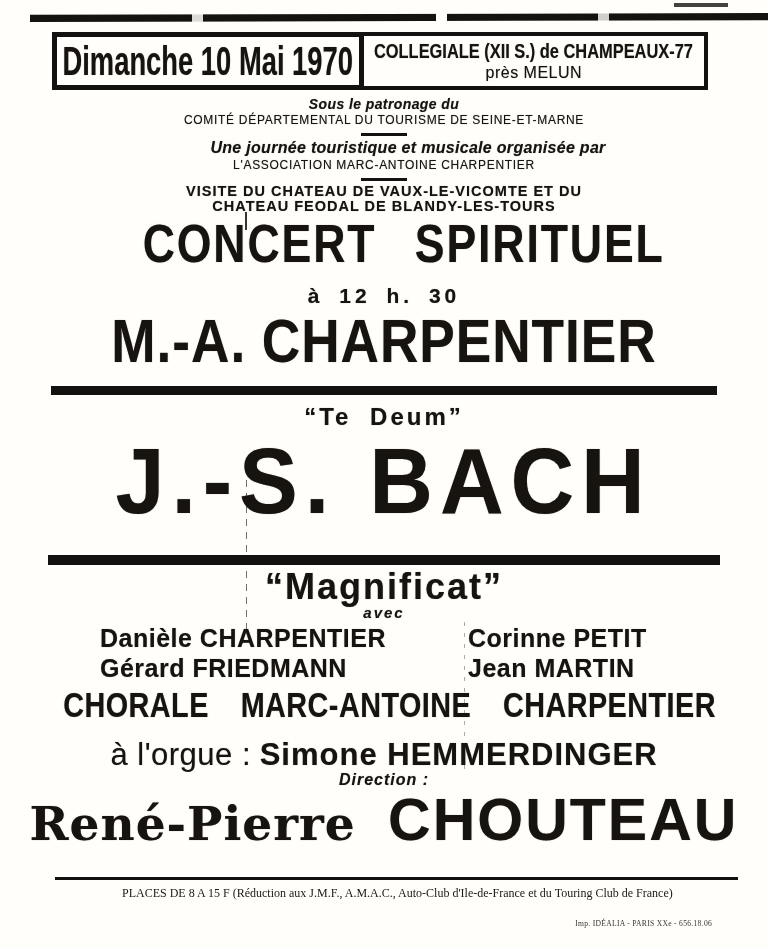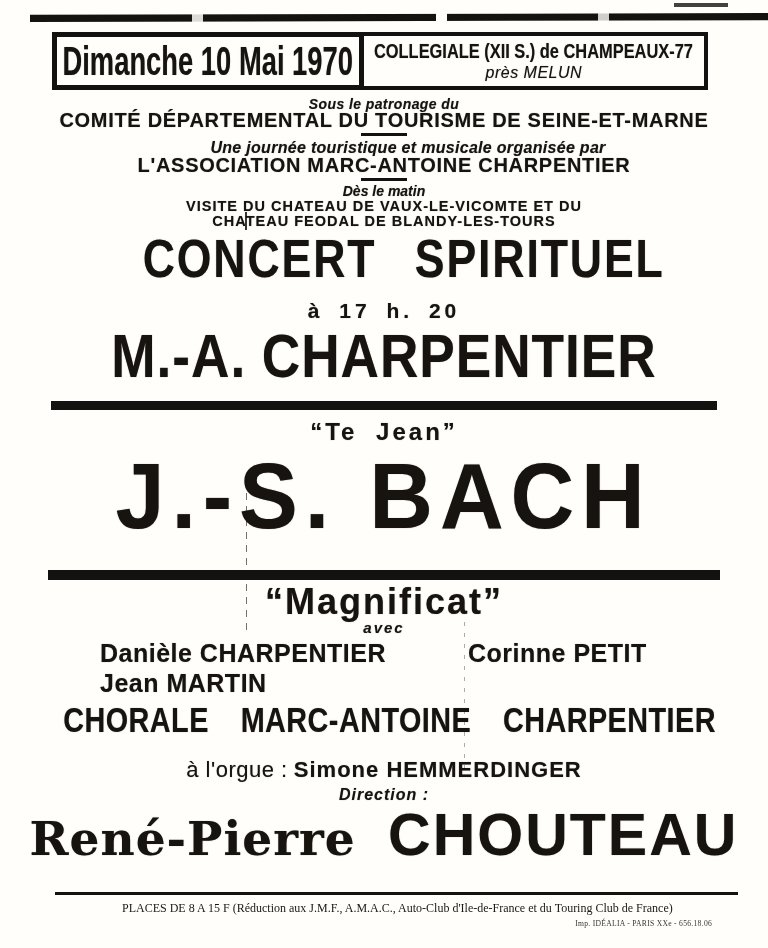--- a/index.html
+++ b/index.html
@@ -33,25 +33,25 @@
     width:47.5%;box-sizing:border-box;border:5px solid #141210;
     display:flex;align-items:center;justify-content:center;overflow:hidden;
   }
   .date-text{font-size:38px;font-weight:bold;white-space:nowrap;
     display:inline-block;transform:scale(.72,1.08);letter-spacing:0;}
   .venue-box{
     flex:1;box-sizing:border-box;border:4px solid #141210;border-left:none;
     display:flex;flex-direction:column;align-items:center;justify-content:center;overflow:hidden;
   }
   .venue-l1{font-size:20px;font-weight:bold;white-space:nowrap;display:inline-block;transform:scale(.82,1);}
-  .venue-l2{font-size:16px;letter-spacing:.5px;margin-top:1px;font-style:italic;}
+  .venue-l2{font-size:16px;letter-spacing:.5px;margin-top:1px;}
 
   .c{text-align:center;}
   .kicker{font-style:italic;font-weight:bold;font-size:14px;letter-spacing:.4px;line-height:15px;}
-  .caps-s{font-weight:bold;font-size:20px;letter-spacing:.7px;line-height:17px;}
+  .caps-s{font-weight:normal;font-size:12px;letter-spacing:.7px;line-height:17px;}
   .hr-short{width:46px;height:3px;background:#141210;margin:4px auto 3px auto;}
 
   .sec-patronage{margin-top:7px;}
   .org-intro{font-style:italic;font-weight:bold;font-size:16px;letter-spacing:.3px;line-height:18px;padding-left:48px;}
   .morning-intro{font-style:italic;font-weight:bold;font-size:14px;line-height:15px;}
   .morning-line{font-weight:bold;font-size:14.5px;letter-spacing:1px;line-height:15px;}
 
   .concert-title{margin-top:7px;line-height:46px;padding-left:40px;}
   .concert-title span{display:inline-block;font-size:48px;font-weight:bold;
     letter-spacing:2px;word-spacing:26px;transform:scale(.93,1.12);white-space:nowrap;}
@@ -74,21 +74,21 @@
   .soloist-row{display:flex;font-weight:bold;font-size:25px;line-height:30px;letter-spacing:.5px;}
   .soloist-row .sl{width:368px;}
 
   .ensembles{margin-top:4px;padding-left:12px;}
   .ens{line-height:36px;}
   .ens span{display:inline-block;font-size:32px;font-weight:bold;letter-spacing:.5px;
     transform:scale(.9,1.12);white-space:nowrap;}
   .ens.e1 span{word-spacing:26px;}
   .ens.e2 span{word-spacing:8px;}
 
-  .organ{margin-top:12px;font-size:22px;line-height:28px;}
+  .organ{margin-top:12px;font-size:31px;line-height:28px;}
   .organ .olabel{font-weight:normal;letter-spacing:.5px;}
   .organ .oname{font-weight:bold;letter-spacing:1px;}
   .direction{margin-top:3px;font-weight:bold;font-style:italic;font-size:16px;letter-spacing:1px;line-height:16px;}
 
   .director{margin-top:0;line-height:64px;white-space:nowrap;}
   .director .first{font-family:"DejaVu Serif",serif;font-weight:bold;font-size:47px;letter-spacing:1px;}
   .director .last{font-weight:bold;font-size:59px;letter-spacing:2px;margin-left:28px;}
 
   .bottom-rule{height:3px;background:#141210;margin:10px 30px 0 55px;}
 
@@ -132,49 +132,49 @@
   </div>
   <div class="hr-short"></div>
 
   <div class="c">
     <div class="org-intro">Une journée touristique et musicale organisée par</div>
     <div class="caps-s">L'ASSOCIATION MARC-ANTOINE CHARPENTIER</div>
   </div>
   <div class="hr-short"></div>
 
   <div class="c">
-    <div class="morning-intro">Dès le matin</div>
     <div class="morning-line">VISITE DU CHATEAU DE VAUX-LE-VICOMTE ET DU</div>
     <div class="morning-line">CHATEAU FEODAL DE BLANDY-LES-TOURS</div>
   </div>
 
   <div class="c concert-title">
     <span>CONCERT SPIRITUEL</span>
   </div>
-  <div class="c time">à 17 h. 20</div>
+  <div class="c time">à 12 h. 30</div>
 
   <div class="c composer1">
     <span>M.-A. CHARPENTIER</span>
   </div>
   <div class="rule1"></div>
-  <div class="c work1">“Te Jean”</div>
+  <div class="c work1">“Te Deum”</div>
 
   <div class="c composer2">
     <span>J.-S. BACH</span>
   </div>
   <div class="rule2"></div>
   <div class="c work2">“Magnificat”</div>
 
   <div class="c avec">avec</div>
   <div class="soloists">
     <div class="soloist-row">
       <span class="sl">Danièle CHARPENTIER</span>
       <span>Corinne PETIT</span>
     </div>
     <div class="soloist-row">
+      <span class="sl">Gérard FRIEDMANN</span>
       <span>Jean MARTIN</span>
     </div>
   </div>
 
   <div class="c ensembles">
     <div class="ens e1">
       <span>CHORALE MARC-ANTOINE CHARPENTIER</span>
     </div>
   </div>
 

